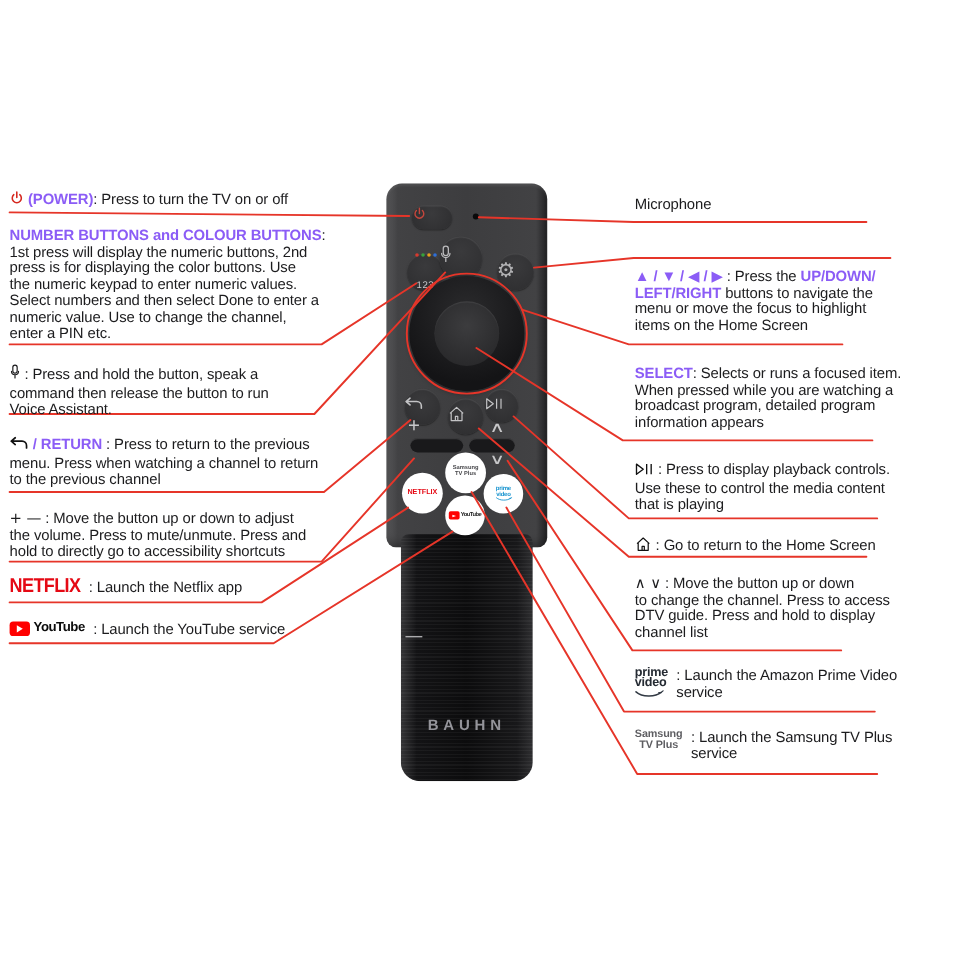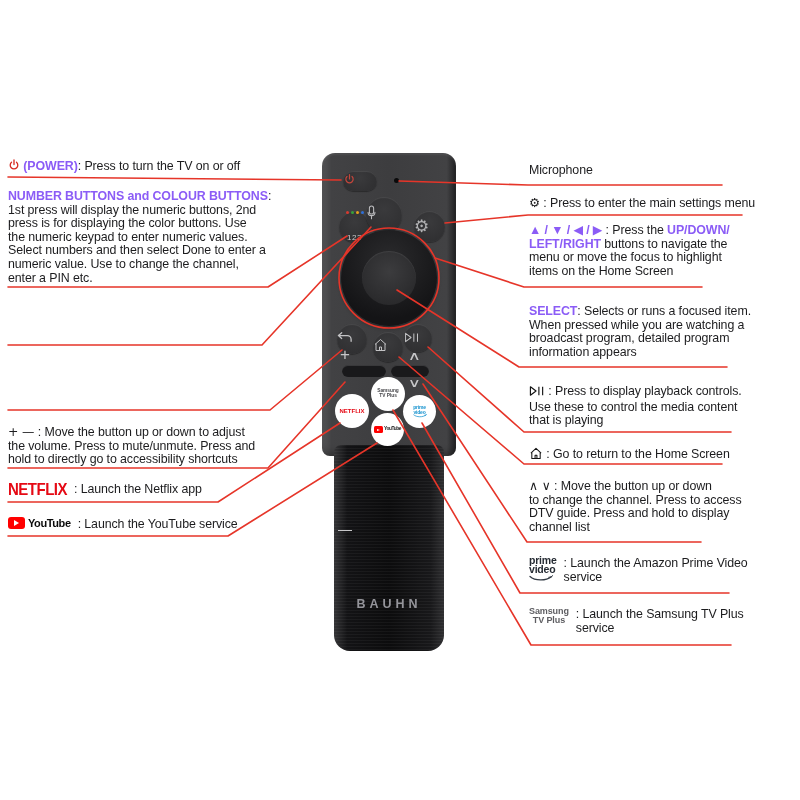--- a/index.html
+++ b/index.html
@@ -23,21 +23,21 @@
   .r2{left:529px;top:196px;width:262px}
   .r3{left:529px;top:224px;width:262px}
   .r4{left:529px;top:305px;width:262px}
   .r5{left:529px;top:385px;width:262px}
   .r6{left:529px;top:447px;width:262px}
   .r7{left:529px;top:479px;width:262px}
   .r8{left:529px;top:556px;width:262px}
   .r9{left:529px;top:607px;width:262px}
   
   .nf{font-weight:800;font-size:15px;line-height:14px;color:#e50914;letter-spacing:-0.5px;display:inline-block;transform:scaleY(1.12)}
-  .yt{display:inline-flex;gap:3px}
+  .yt{display:inline-flex;align-items:center;gap:3px}
   .ytbox{width:17px;height:12px;background:#f00;border-radius:3px;display:inline-flex;align-items:center;justify-content:center}
   .yttri{width:0;height:0;border-left:5px solid #fff;border-top:3px solid transparent;border-bottom:3px solid transparent}
   .yttxt{font-weight:700;font-size:11px;color:#0b0b0b;letter-spacing:-0.4px}
   .pr{display:inline-block}
   .pr .pl{display:block;font-weight:800;font-size:10.5px;line-height:9px;color:#252b33;letter-spacing:-0.2px}
   .pr svg{display:block;margin-top:1px;color:#323a44}
   .sg .pl{display:block;font-weight:700;font-size:9px;line-height:8.5px;color:#5e5e62;text-align:center}
   
   .lg-sm.nf{font-size:6px;line-height:6px;letter-spacing:0;transform:none}
   .lg-sm.yt{gap:1px}
@@ -205,36 +205,42 @@
       <polyline points="423,384 527,542 701,542"></polyline>
       <polyline points="422,423 520,593 729,593"></polyline>
       <polyline points="393,410 531,645 731,645"></polyline>
     </g>
   </svg>
 
   <div class="co l1"><span class="ico"><svg width="12" height="13" viewBox="0 0 24 26">
           <path d="M12 2v9M7 6.5a7.6 7.6 0 1 0 10 0" stroke="#d5281f" stroke-width="2.6" fill="none" stroke-linecap="round"></path>
         </svg></span><b> (POWER)</b>: Press to turn the TV on or off</div>
   <div class="co l2"><b>NUMBER BUTTONS and COLOUR BUTTONS</b>:<br>1st press will display the numeric buttons, 2nd<br>press is for displaying the color buttons. Use<br>the numeric keypad to enter numeric values.<br>Select numbers and then select Done to enter a<br>numeric value. Use to change the channel,<br>enter a PIN etc.</div>
+  <div class="co l3"><span class="ico"><svg width="9" height="15" viewBox="0 0 20 32">
+          <rect x="6" y="2" width="8" height="15" rx="4" fill="none" stroke="#1c1c1e" stroke-width="2.2"></rect>
+          <path d="M3.5 13.5a6.5 6.5 0 0 0 13 0M10 21v5" fill="none" stroke="#1c1c1e" stroke-width="2.2" stroke-linecap="round"></path>
+        </svg></span> : Press and hold the button, speak a<br>command then release the button to run<br>Voice Assistant.</div>
+  <div class="co l4"><span class="ico"><svg width="16" height="13" viewBox="0 0 34 26">
+          <path d="M10 3L3 9l7 6M3 9h19a8 8 0 0 1 8 8v4" fill="none" stroke="#111" stroke-width="3" stroke-linejoin="round" stroke-linecap="round"></path>
+        </svg></span><b> / RETURN </b>: Press to return to the previous<br>menu. Press when watching a channel to return<br>to the previous channel</div>
   <div class="co l5"><span class="glyph">+ —</span> : Move the button up or down to adjust<br>the volume. Press to mute/unmute. Press and<br>hold to directly go to accessibility shortcuts</div>
   <div class="co l6 row">
       <span class="nf">NETFLIX</span>
       <div class="co-txt"> : Launch the Netflix app</div>
     </div>
   <div class="co l7 row">
       <span class="yt">
         <span class="ytbox">
           <span class="yttri"></span>
         </span>
         <span class="yttxt">YouTube</span>
       </span>
       <div class="co-txt">: Launch the YouTube service</div>
     </div>
   <div class="co r1">Microphone</div>
-  <div class="co r2"><span class="glyph">⚙</span> : Press to enter the main settings menu</div>
   <div class="co r3"><b>▲ / ▼ / ◀ / ▶</b> : Press the <b>UP/DOWN/</b><br><b>LEFT/RIGHT</b> buttons to navigate the<br>menu or move the focus to highlight<br>items on the Home Screen</div>
   <div class="co r4"><b>SELECT</b>: Selects or runs a focused item.<br>When pressed while you are watching a<br>broadcast program, detailed program<br>information appears</div>
   <div class="co r5"><span class="ico"><svg width="16" height="12" viewBox="0 0 34 24">
           <path d="M3 3l12 9-12 9z" fill="none" stroke="#111" stroke-width="2.4" stroke-linejoin="round"></path>
           <path d="M21 3v18M29 3v18" stroke="#111" stroke-width="2.4" fill="none"></path>
         </svg></span> : Press to display playback controls.<br>Use these to control the media content<br>that is playing</div>
   <div class="co r6"><span class="ico"><svg width="14" height="13" viewBox="0 0 30 28">
           <path d="M4 13L15 3l11 10M6 11v14h18V11M13 25v-7h4v7" fill="none" stroke="#111" stroke-width="2.2" stroke-linejoin="round"></path>
         </svg></span> : Go to return to the Home Screen</div>
   <div class="co r7"><span class="glyph">∧ ∨</span> : Move the button up or down<br>to change the channel. Press to access<br>DTV guide. Press and hold to display<br>channel list</div>

